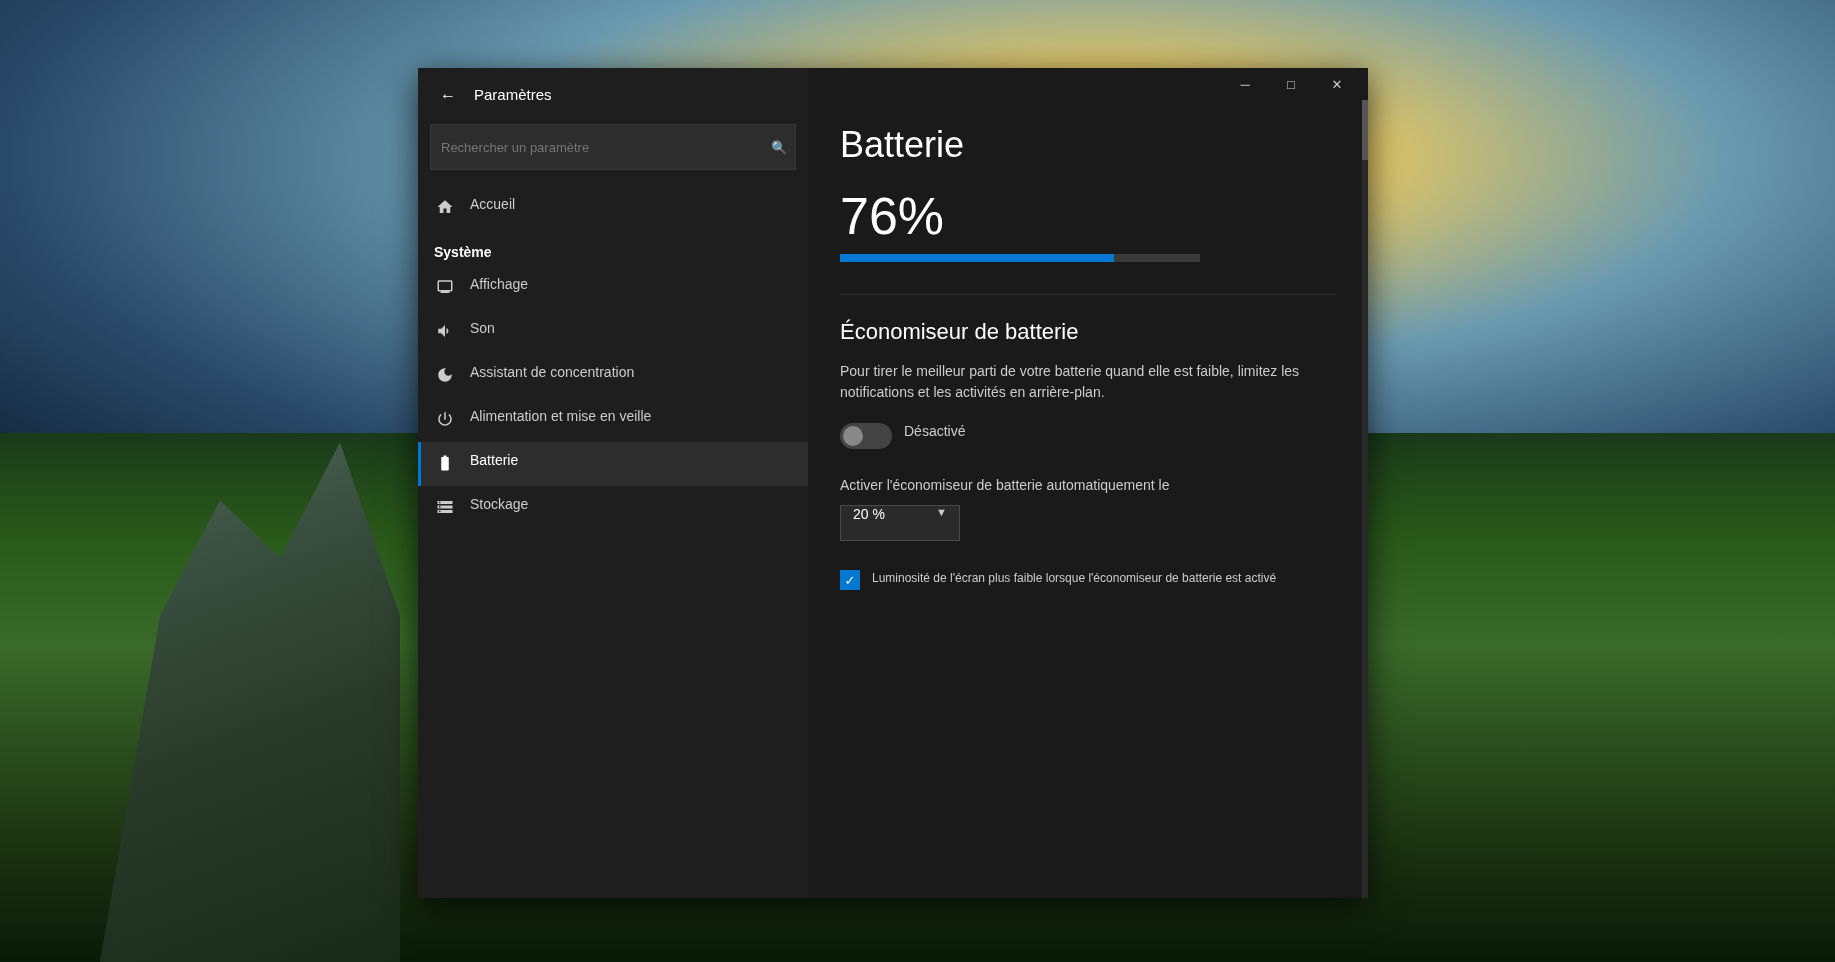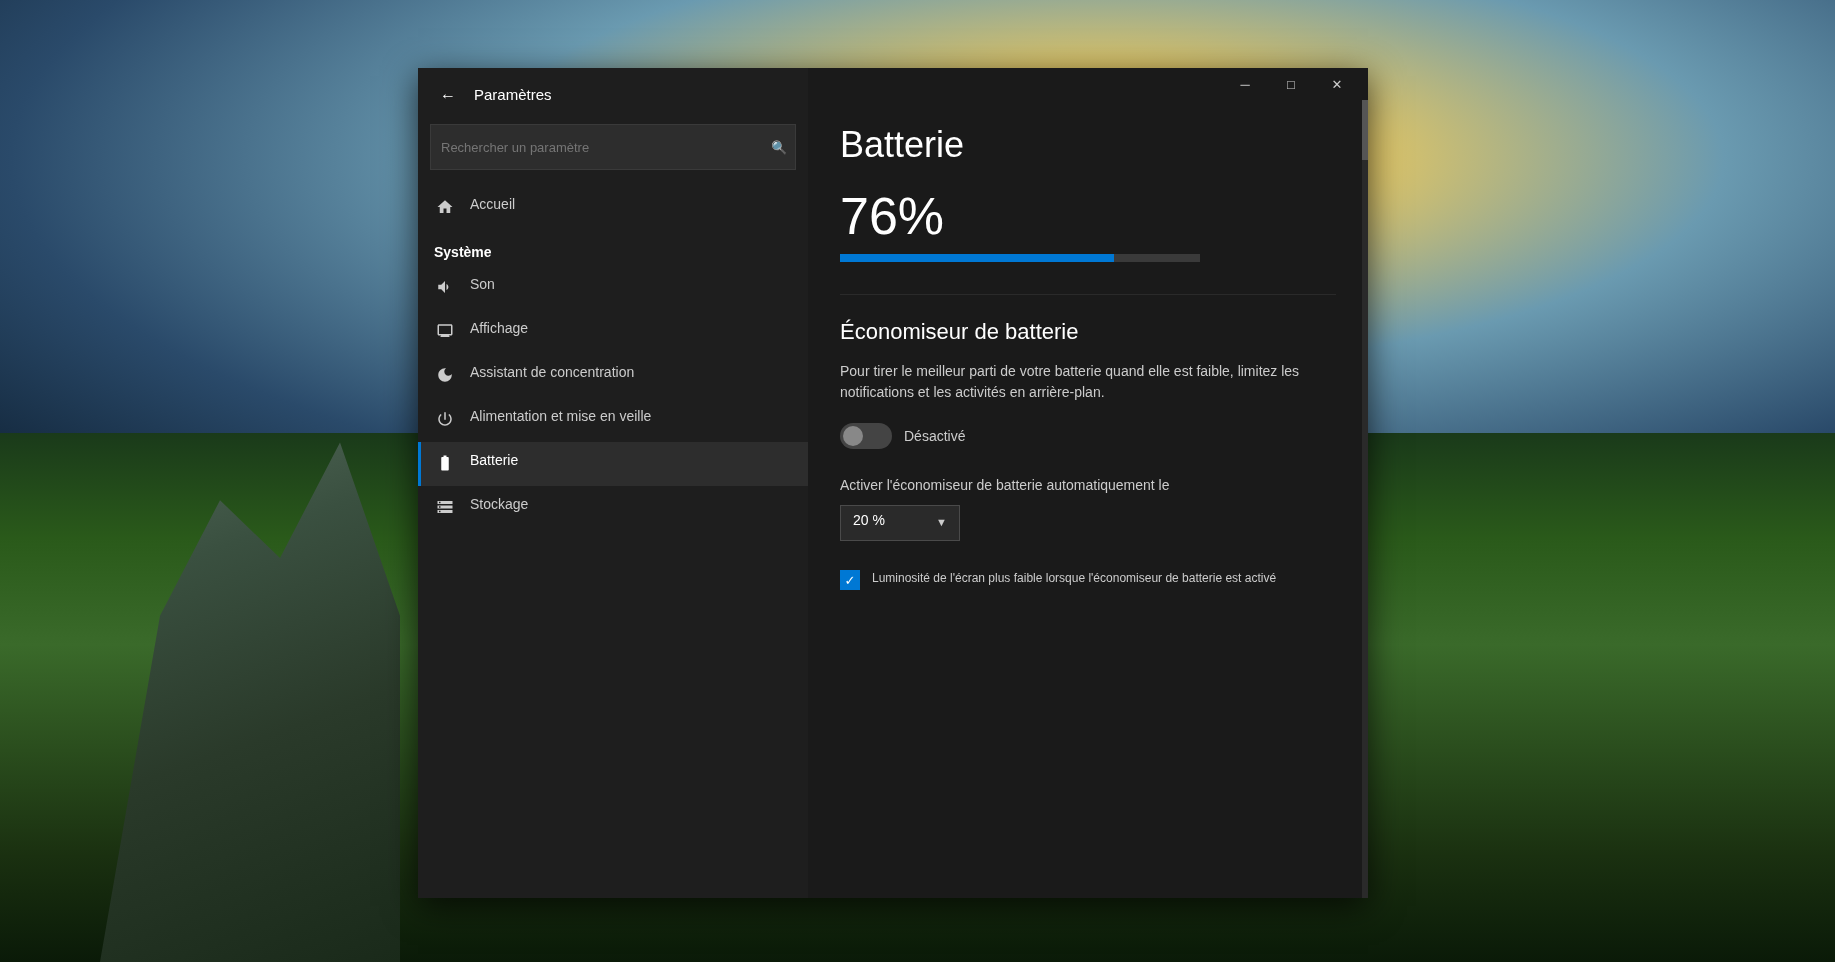--- a/index.html
+++ b/index.html
@@ -265,21 +265,20 @@
     .section-desc {
       font-size: 14px;
       color: #cccccc;
       line-height: 1.5;
       margin-bottom: 20px;
     }
 
     
     .toggle-row {
       display: flex;
-      align-items: center;
       margin-bottom: 28px;
     }
 
     .toggle-switch {
       width: 52px;
       height: 26px;
       background: #3a3a3a;
       border-radius: 13px;
       position: relative;
       cursor: pointer;
@@ -309,26 +308,26 @@
     
     .auto-label {
       font-size: 14px;
       color: #cccccc;
       margin-bottom: 12px;
     }
 
     
     .dropdown {
       display: flex;
-      align-items: flex-end;
+      align-items: flex-start;
       width: 120px;
       height: 36px;
       background: #2a2a2a;
       border: 1px solid #4a4a4a;
-      padding: 12px 12px;
+      padding: 0 12px;
       cursor: pointer;
       margin-bottom: 28px;
     }
 
     .dropdown-value {
       flex: 1;
       color: #ffffff;
       font-size: 14px;
     }
 
@@ -423,33 +422,33 @@
             </svg>
         </div>
         <span class="nav-label">Accueil</span>
       </div>
 
       <div class="section-header">Système</div>
 
       <div class="nav-item">
         <div class="nav-icon">
           <svg width="18" height="18" viewBox="0 0 24 24">
+              <path d="M20 3H4c-1.1 0-2 .9-2 2v11c0 1.1.9 2 2 2h3l-1 1v1h12v-1l-1-1h3c1.1 0 2-.9 2-2V5c0-1.1-.9-2-2-2zm0 13H4V5h16v11z"></path>
+            </svg>
+        </div>
+        <span class="nav-label">Affichage</span>
+      </div>
+
+      <div class="nav-item">
+        <div class="nav-icon">
+          <svg width="18" height="18" viewBox="0 0 24 24">
               <path d="M3 9v6h4l5 5V4L7 9H3zm13.5 3c0-1.77-1.02-3.29-2.5-4.03v8.05c1.48-.73 2.5-2.25 2.5-4.02z"></path>
             </svg>
         </div>
         <span class="nav-label">Son</span>
-      </div>
-
-      <div class="nav-item">
-        <div class="nav-icon">
-          <svg width="18" height="18" viewBox="0 0 24 24">
-              <path d="M20 3H4c-1.1 0-2 .9-2 2v11c0 1.1.9 2 2 2h3l-1 1v1h12v-1l-1-1h3c1.1 0 2-.9 2-2V5c0-1.1-.9-2-2-2zm0 13H4V5h16v11z"></path>
-            </svg>
-        </div>
-        <span class="nav-label">Affichage</span>
       </div>
 
 
       <div class="nav-item">
         <div class="nav-icon">
           <svg width="18" height="18" viewBox="0 0 24 24">
               <path d="M12 3c-4.97 0-9 4.03-9 9s4.03 9 9 9 9-4.03 9-9c0-.46-.04-.92-.1-1.36-.98 1.37-2.58 2.26-4.4 2.26-2.98 0-5.4-2.42-5.4-5.4 0-1.81.89-3.42 2.26-4.4-.44-.06-.9-.1-1.36-.1z"></path>
             </svg>
         </div>
         <span class="nav-label">Assistant de concentration</span>

